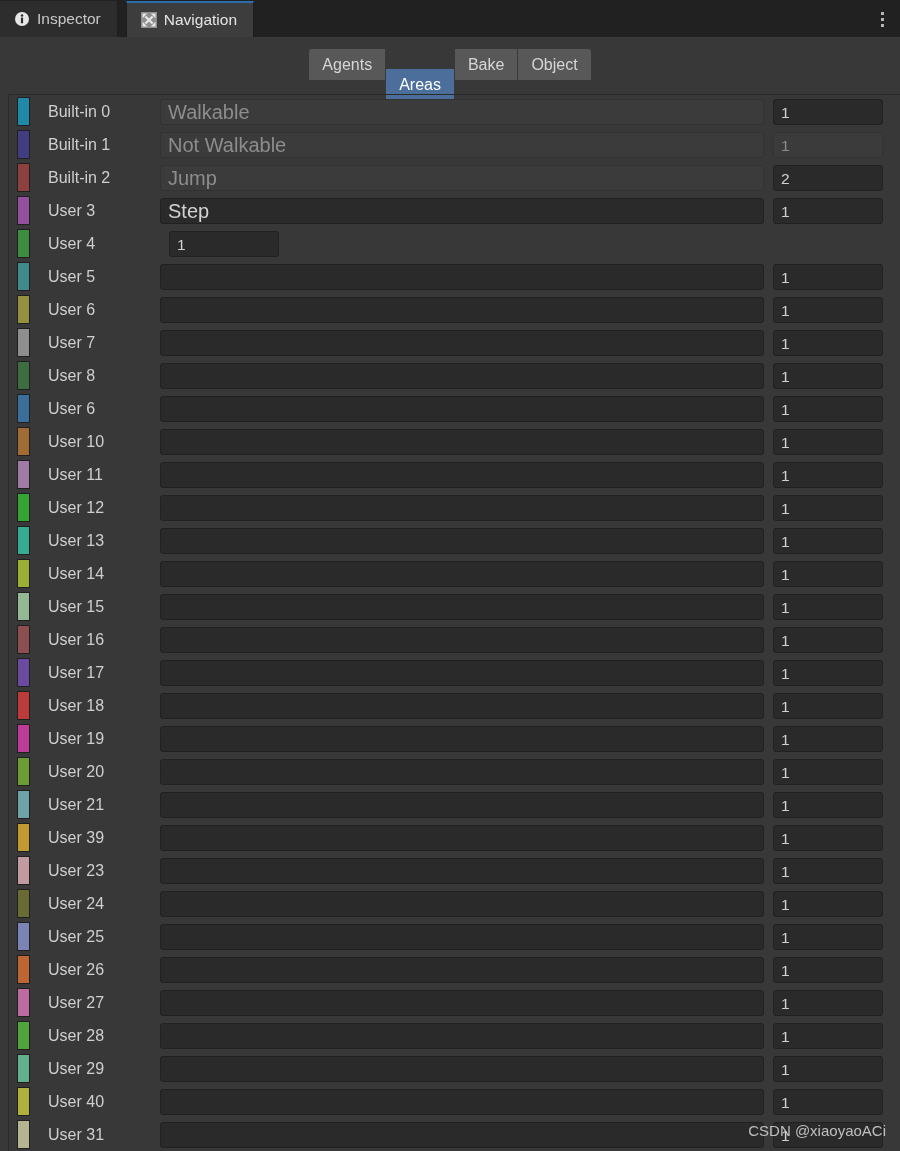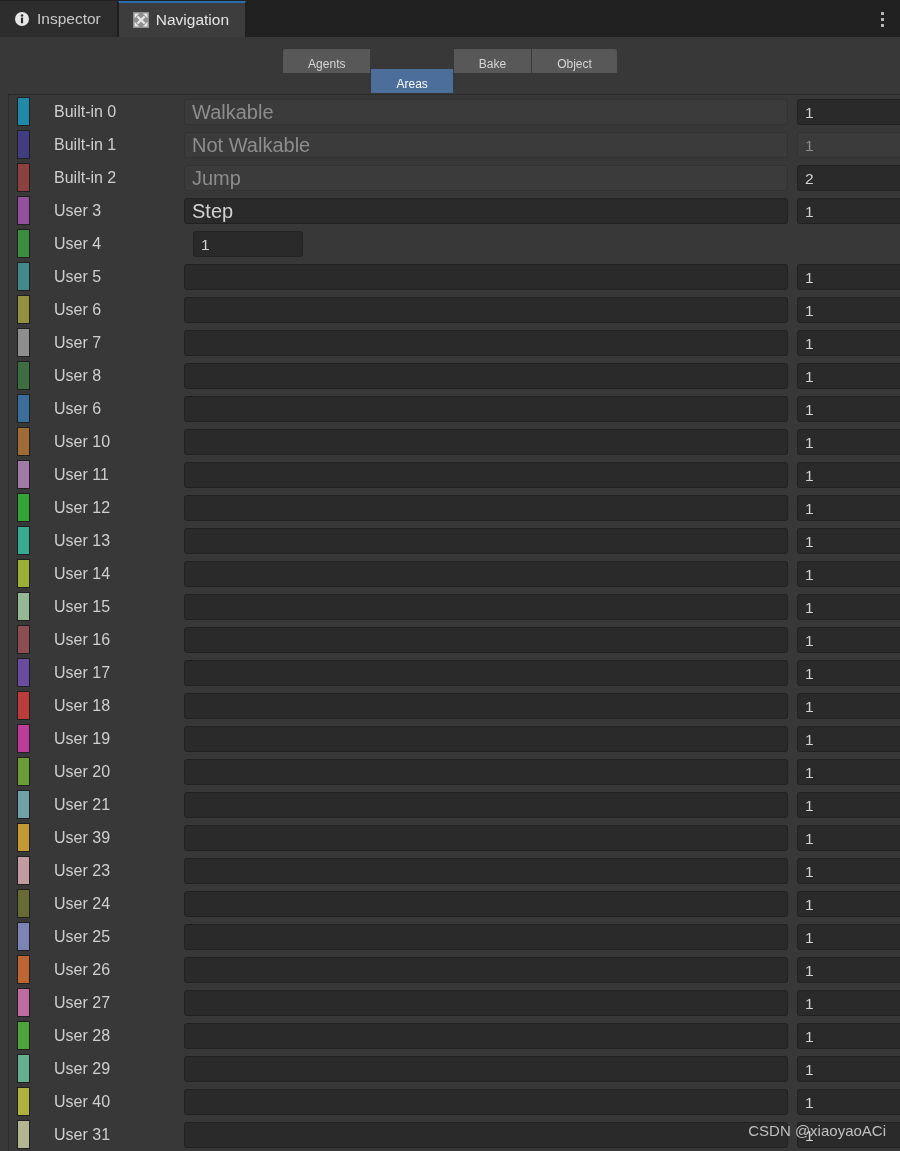--- a/index.html
+++ b/index.html
@@ -40,20 +40,21 @@
   .tab.inactive {
     background: #2d2d2d;
     border-right: 1px solid #1d1d1d;
   }
   .tab.active {
     background: #3d3d3d;
     border-top: 2px solid #2c6dae;
     border-left: 1px solid #1d1d1d;
     border-right: 1px solid #1d1d1d;
     color: #e4e4e4;
+    margin-left: 8px;
   }
   .tab-icon {
     width: 16px;
     height: 16px;
     flex: 0 0 16px;
     display: block;
   }
   .kebab {
     position: absolute;
     right: 8px;
@@ -90,24 +91,24 @@
     width: 900px;
     display: flex;
     justify-content: center;
   }
   .seg {
     display: flex;
     border-radius: 3px;
     overflow: hidden;
   }
   .seg-btn {
-    height: 24px;
+    height: 31px;
     line-height: 31px;
-    padding: 0 25px;
-    font-size: 12px;
+    padding: 0 13px;
+    font-size: 16px;
     background: #585858;
     color: #d6d6d6;
     border-right: 1px solid #3a3a3a;
     box-sizing: border-box;
     white-space: nowrap;
   }
   .seg-btn:last-child { border-right: none; }
   .seg-btn.on {
     background: #4b6e9b;
     color: #ffffff;
@@ -141,25 +142,25 @@
     width: 13px;
     height: 29px;
     flex: 0 0 13px;
     margin-left: 8px;
     border: 1px solid #1f1f1f;
     box-sizing: border-box;
   }
   .rowlabel {
     width: 130px;
     flex: 0 0 130px;
+    padding-left: 18px;
     font-size: 16px;
     color: #cfcfcf;
     box-sizing: border-box;
     white-space: nowrap;
-    margin-left: 24px;
   }
   .namefield {
     flex: 0 0 604px;
     width: 604px;
     height: 26px;
     line-height: 25px;
     background: #2a2a2a;
     border: 1px solid #212121;
     border-radius: 3px;
     box-sizing: border-box;

